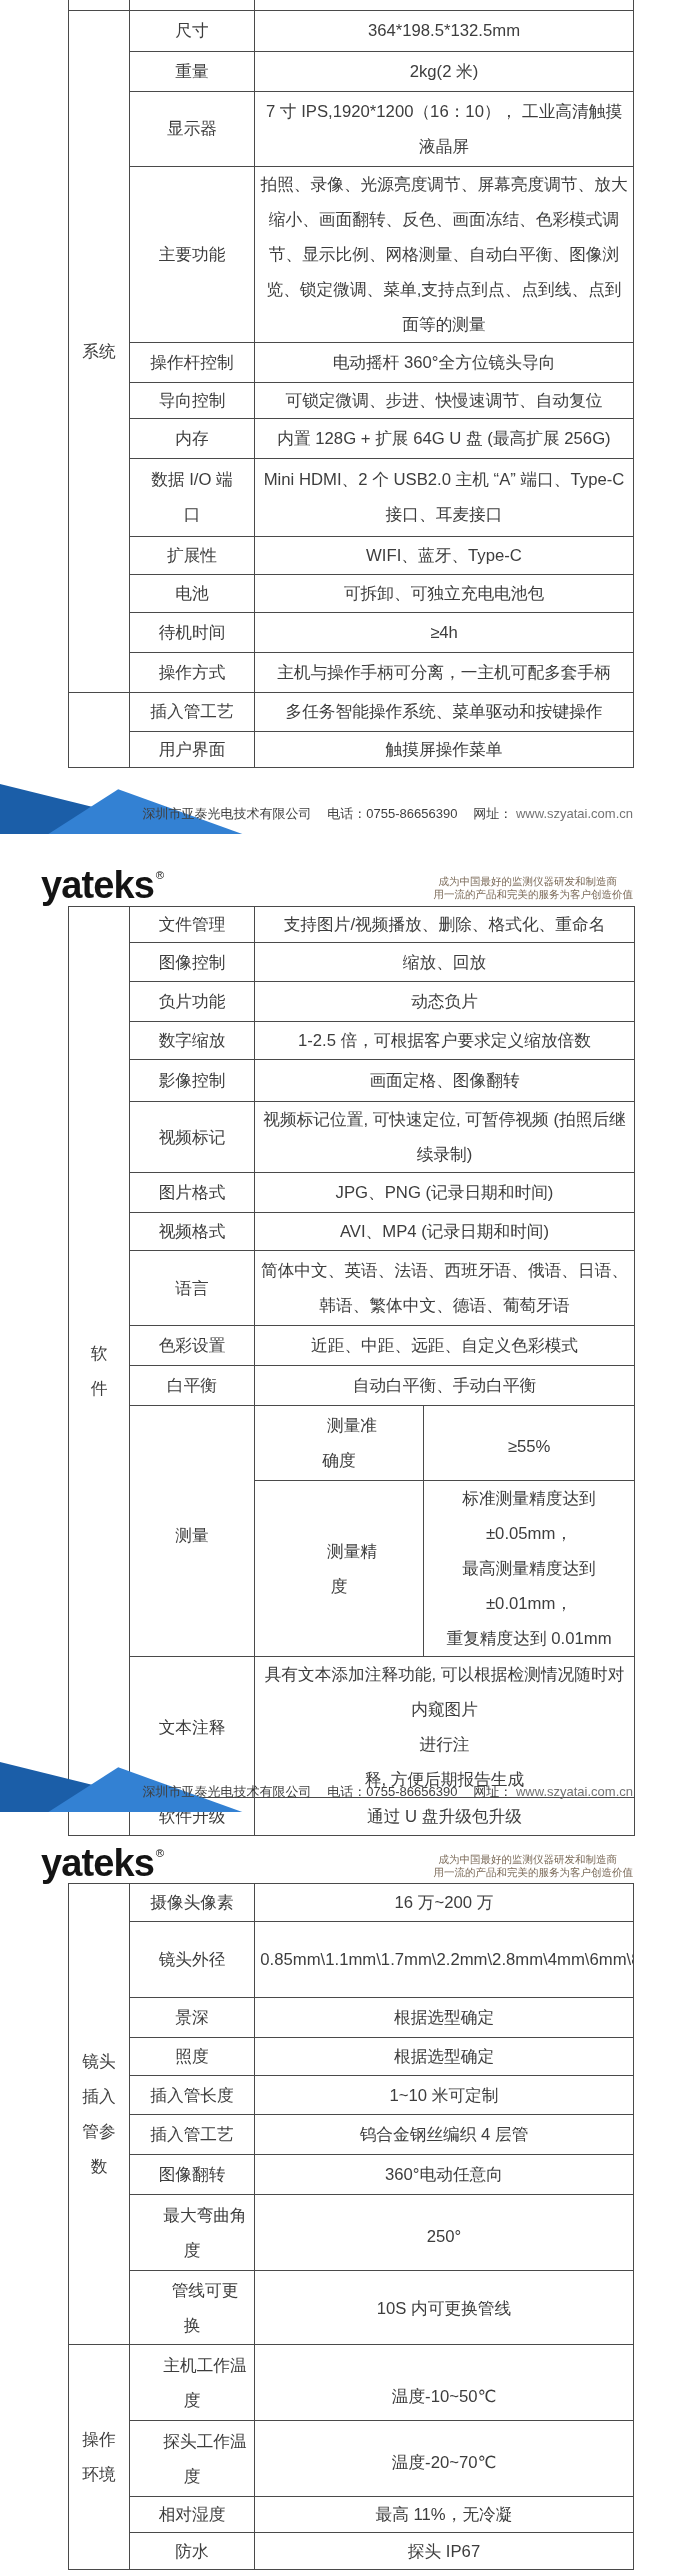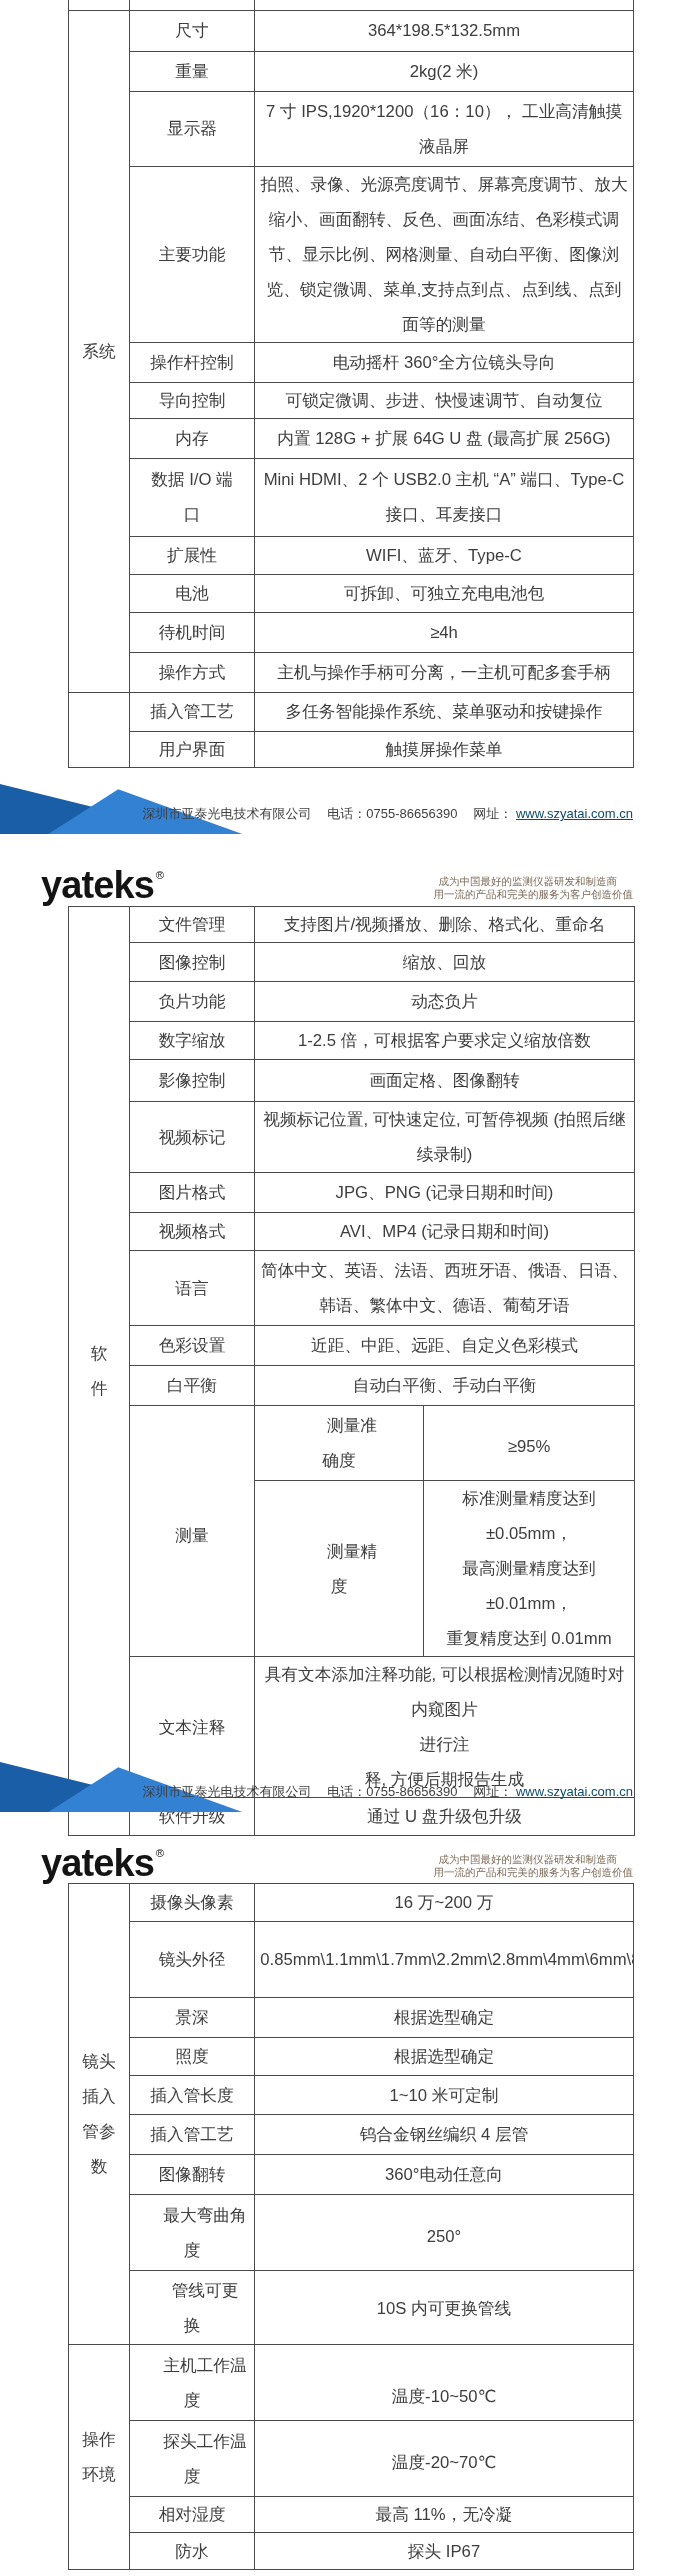--- a/index.html
+++ b/index.html
@@ -29,21 +29,21 @@
   td.g-env{vertical-align:top;padding-top:40px;line-height:38px;margin-left:8px;}
   
   .triangles{position:absolute;left:0;width:243px;height:50px;}
   .tri-dark{position:absolute;left:0;top:0;width:202px;height:50px;background:#1b5ea8;
     clip-path:polygon(0 0,0 100%,100% 100%);}
   .tri-light{position:absolute;left:48px;top:5.3px;width:195px;height:45px;background:#3381d3;
     clip-path:polygon(0 100%,36% 0,100% 100%);}
   .company-line{position:absolute;left:68px;width:565px;text-align:right;font-size:13px;
     line-height:19.3px;color:#3f3f3f;white-space:nowrap;}
   .company-line .seg{margin-left:12.3px;}
-  .company-line a{color:#0c4a6e;text-decoration:underline;}
+  .company-line a{color:#737373;}
   .logo{position:absolute;left:41px;font-size:38px;font-weight:700;letter-spacing:-0.9px;
     color:#141414;line-height:39px;}
   .logo sup{font-size:11.4px;font-weight:400;vertical-align:19.3px;margin-left:1.8px;}
   .tagline{position:absolute;left:68px;width:565px;text-align:right;font-size:10.5px;
     line-height:13px;color:#7b6a58;white-space:nowrap;}
   .tagline .tl1{margin-right:16px;}
 </style>
 </head>
 <body>
 
@@ -190,21 +190,21 @@
         <td colspan="2">近距、中距、远距、自定义色彩模式</td>
       </tr>
       <tr style="height:40px">
         <td>白平衡</td>
         <td colspan="2">自动白平衡、手动白平衡</td>
       </tr>
       <tr style="height:75px">
         <td rowspan="2" class="vtop" style="padding-top:8.8px">测量</td>
         <td class="wrap">测量准
 确度</td>
-        <td class="vtop" style="padding-top:7px">≥95%</td>
+        <td class="vtop" style="padding-top:7px">≥55%</td>
       </tr>
       <tr style="height:112px">
         <td class="wrap">测量精
 度</td>
         <td>标准测量精度达到±0.05mm，
 最高测量精度达到±0.01mm，
 重复精度达到 0.01mm</td>
       </tr>
       <tr style="height:116px">
         <td>文本注释</td>

